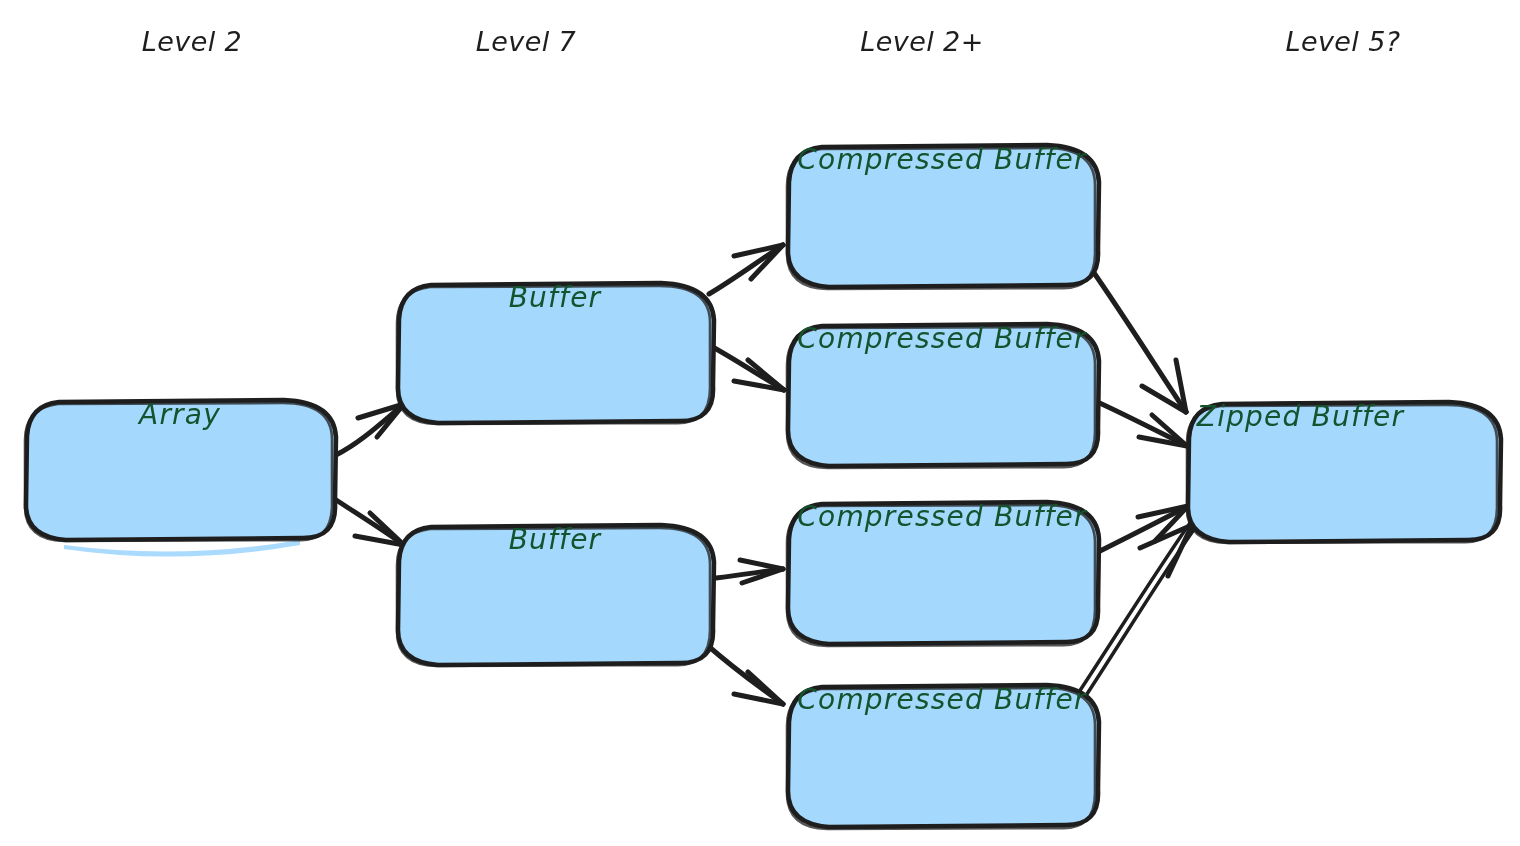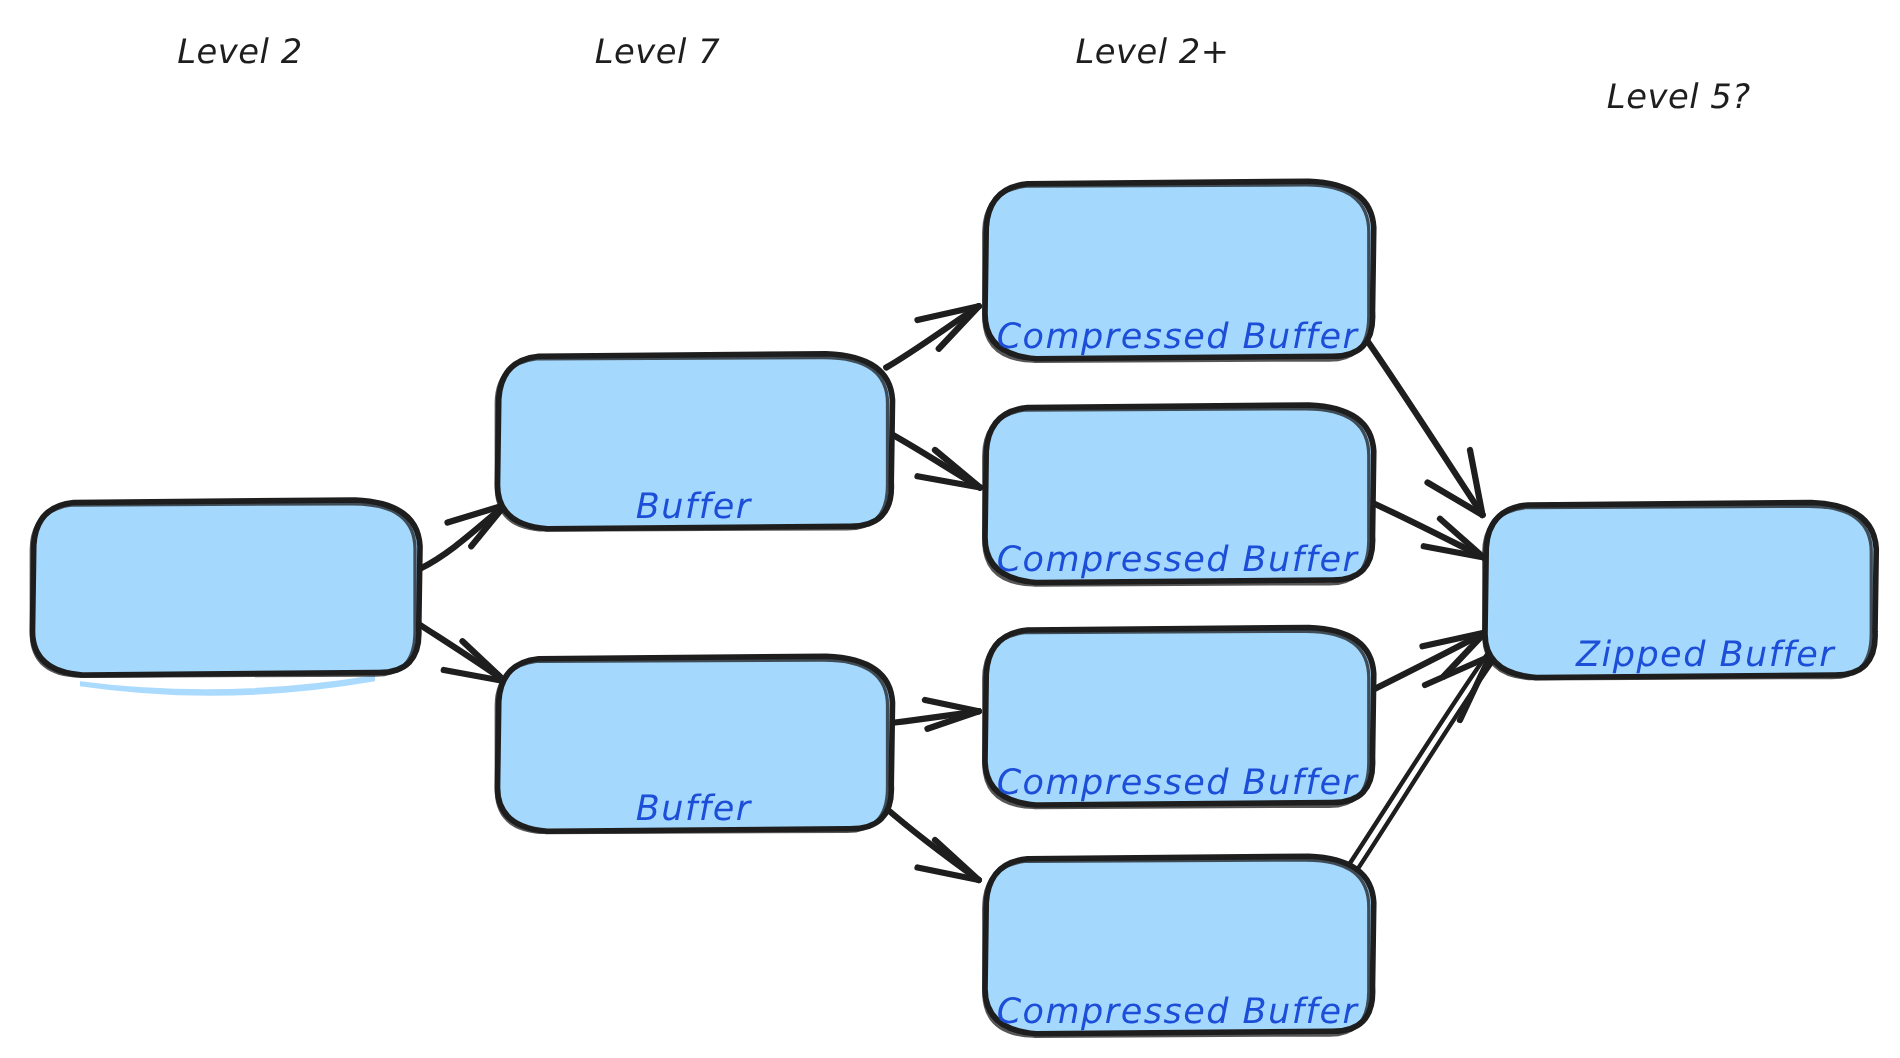--- a/index.html
+++ b/index.html
@@ -30,23 +30,23 @@
     color: #1e1e1e;
     letter-spacing: 0.4px;
     white-space: nowrap;
     transform: translateX(-50%);
     user-select: none;
   }
   .node {
     position: absolute;
     box-sizing: border-box;
     display: flex;
-    align-items: flex-end;
+    align-items: flex-start;
     justify-content: center;
-    color: #1d4ed8;
+    color: #14532d;
     font-family: "DejaVu Sans", sans-serif;
     font-size: 28px;
     font-style: italic;
     letter-spacing: 1.2px;
     white-space: nowrap;
     user-select: none;
   }
   .node-label {
     pointer-events: none;
   }
@@ -61,21 +61,21 @@
   }
 </style>
 </head>
 <body>
 
 <div id="canvas">
 
   <div class="col-header" style="left:192px; top:26px;">Level 2</div>
   <div class="col-header" style="left:526px; top:26px;">Level 7</div>
   <div class="col-header" style="left:922px; top:26px;">Level 2+</div>
-  <div class="col-header" style="left:1343px; top:26px;margin-top:36px;">Level 5?</div>
+  <div class="col-header" style="left:1343px; top:26px;">Level 5?</div>
 
   <svg class="sketch-svg" viewBox="0 0 1520 846">
     <g fill="none" stroke="#1e1e1e" stroke-width="5" stroke-linecap="round" stroke-linejoin="round">
 
       <g>
         <path d="M336 455 C 360 443, 380 424, 404 404"></path>
         <path d="M404 404 L 358 418"></path>
         <path d="M404 404 L 377 437"></path>
       </g>
 
@@ -185,20 +185,23 @@
       <path d="M787 726 q0 -33 34 -37 l 224 -1 q 51 0 50 39 l 0 66 q 0 37 -35 35 l -233 1 q -39 -1 -40 -34 z" fill="none" stroke="#1e1e1e" stroke-width="2.6" stroke-linecap="round" opacity="0.75"></path>
     </g>
 
     <g>
       <path d="M1188 436 q1 -30 32 -33 l 228 -1 q 50 1 51 36 l 0 67 q 1 35 -33 34 l -238 1 q -40 -2 -40 -34 z" fill="#a5d8fd" stroke="none"></path>
       <path d="M1189 438 q2 -31 33 -34 l 227 -2 q 50 2 52 37 l -1 66 q 2 36 -34 35 l -237 2 q -41 -3 -41 -35 z" fill="none" stroke="#1e1e1e" stroke-width="4.5" stroke-linecap="round"></path>
       <path d="M1187 442 q0 -32 34 -36 l 226 -1 q 51 0 50 38 l 0 64 q 0 37 -35 35 l -235 1 q -39 -1 -40 -33 z" fill="none" stroke="#1e1e1e" stroke-width="2.6" stroke-linecap="round" opacity="0.75"></path>
     </g>
   </svg>
 
+  <div class="node" style="left:24px; top:398px; width:312px; height:140px;">
+    <span class="node-label">Array</span>
+  </div>
 
   <div class="node" style="left:396px; top:281px; width:318px; height:140px;">
     <span class="node-label">Buffer</span>
   </div>
 
   <div class="node" style="left:396px; top:523px; width:318px; height:140px;">
     <span class="node-label">Buffer</span>
   </div>
 
   <div class="node" style="left:786px; top:143px; width:312px; height:142px;">
@@ -210,17 +213,17 @@
   </div>
 
   <div class="node" style="left:786px; top:500px; width:312px; height:142px;">
     <span class="node-label">Compressed Buffer</span>
   </div>
 
   <div class="node" style="left:786px; top:683px; width:312px; height:142px;">
     <span class="node-label">Compressed Buffer</span>
   </div>
 
-  <div class="node" style="left:1208px; top:400px; width:313px; height:140px;font-style:italic;">
+  <div class="node" style="left:1144px; top:400px; width:313px; height:140px;font-style:italic;">
     <span class="node-label">Zipped Buffer</span>
   </div>
 
 </div>
 
 </body></html>

